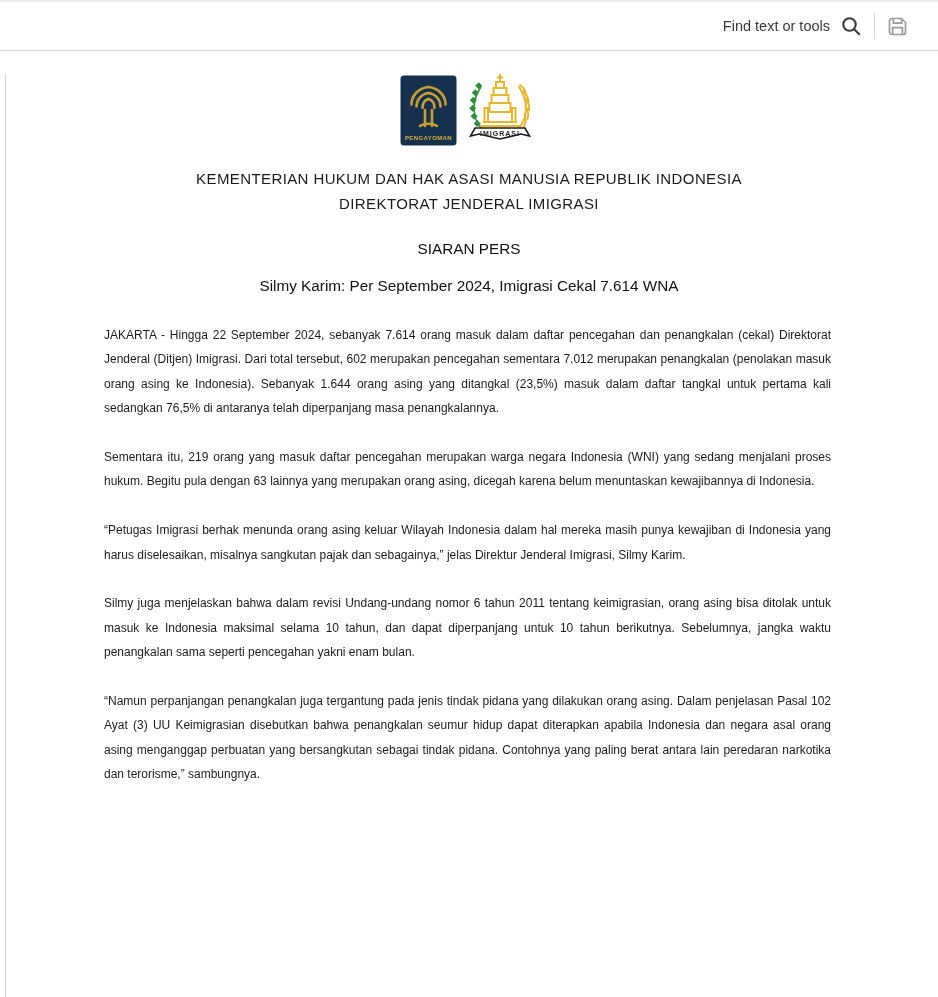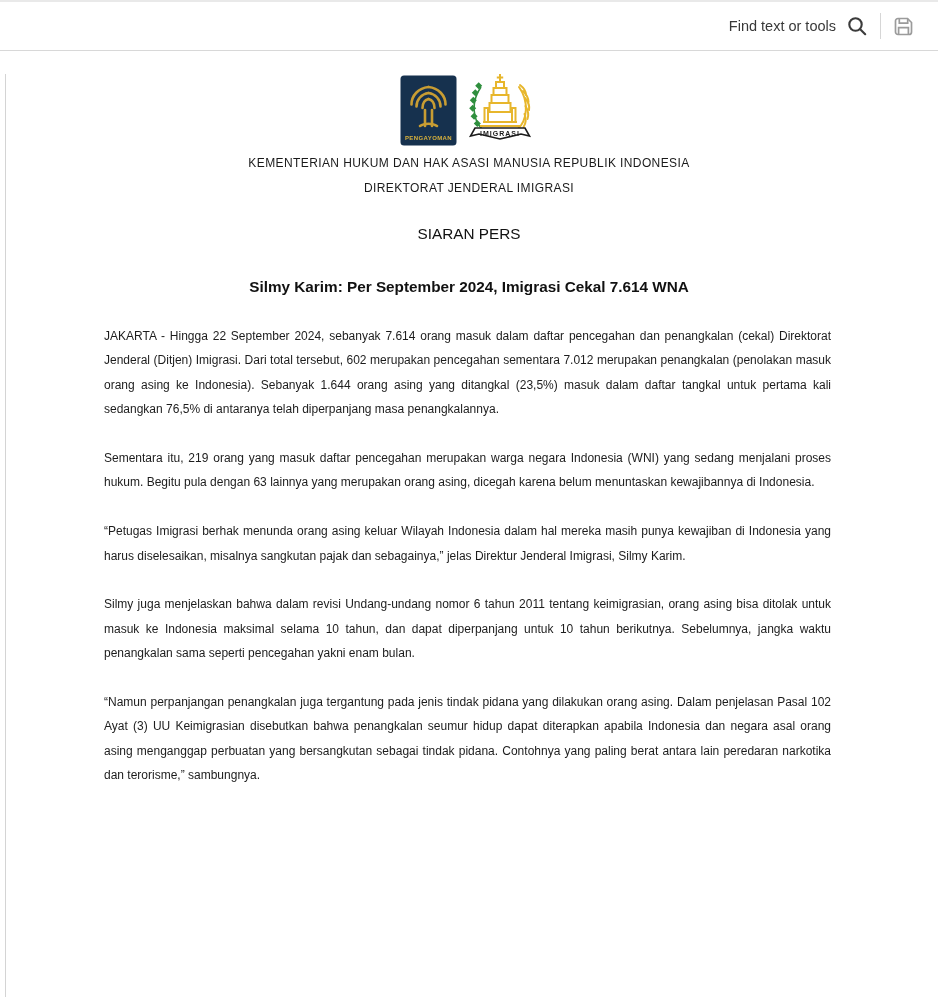--- a/index.html
+++ b/index.html
@@ -8,21 +8,21 @@
 
   
   .toolbar {
     height:51px;
     background:#ffffff;
     border-top:2px solid #e9e9e9;
     border-bottom:1px solid #d8d8d8;
     display:flex;
     align-items:center;
     justify-content:flex-end;
-    padding-right:24px;
+    padding-right:30px;
   }
   .find-label {
     font-size:14.5px;
     color:#383838;
     margin-right:10px;
     cursor:pointer;
     white-space:nowrap;
   }
   .tool-icon { display:inline-flex; align-items:center; justify-content:center; cursor:pointer; }
   .tool-divider { width:1px; height:26px; background:#d6d6d6; margin:0 12px; }
@@ -40,41 +40,41 @@
   .logos {
     margin-top:23px;
     display:flex;
     justify-content:center;
     align-items:flex-end;
     gap:5px;
     height:76px;
   }
 
   .org-lines {
-    margin-top:1px;
+    margin-top:16px;
     text-align:center;
-    font-size:12px;
+    font-size:15px;
     line-height:25px;
     letter-spacing:0.4px;
     color:#1a1a1a;
   }
 
   .press-block {
     margin-top:21px;
     text-align:center;
     font-weight:normal;
     font-size:15.3px;
     line-height:24.6px;
     color:#111111;
   }
 
   .doc-title {
-    margin-top:28px;
+    margin-top:12px;
     text-align:center;
-    font-weight:bold;
+    font-weight:normal;
     font-size:15.3px;
     line-height:24.4px;
     color:#111111;
   }
 
   .par {
     margin:24.4px 107px 0 104px;
     text-align:justify;
     font-size:12px;
     line-height:24.4px;

